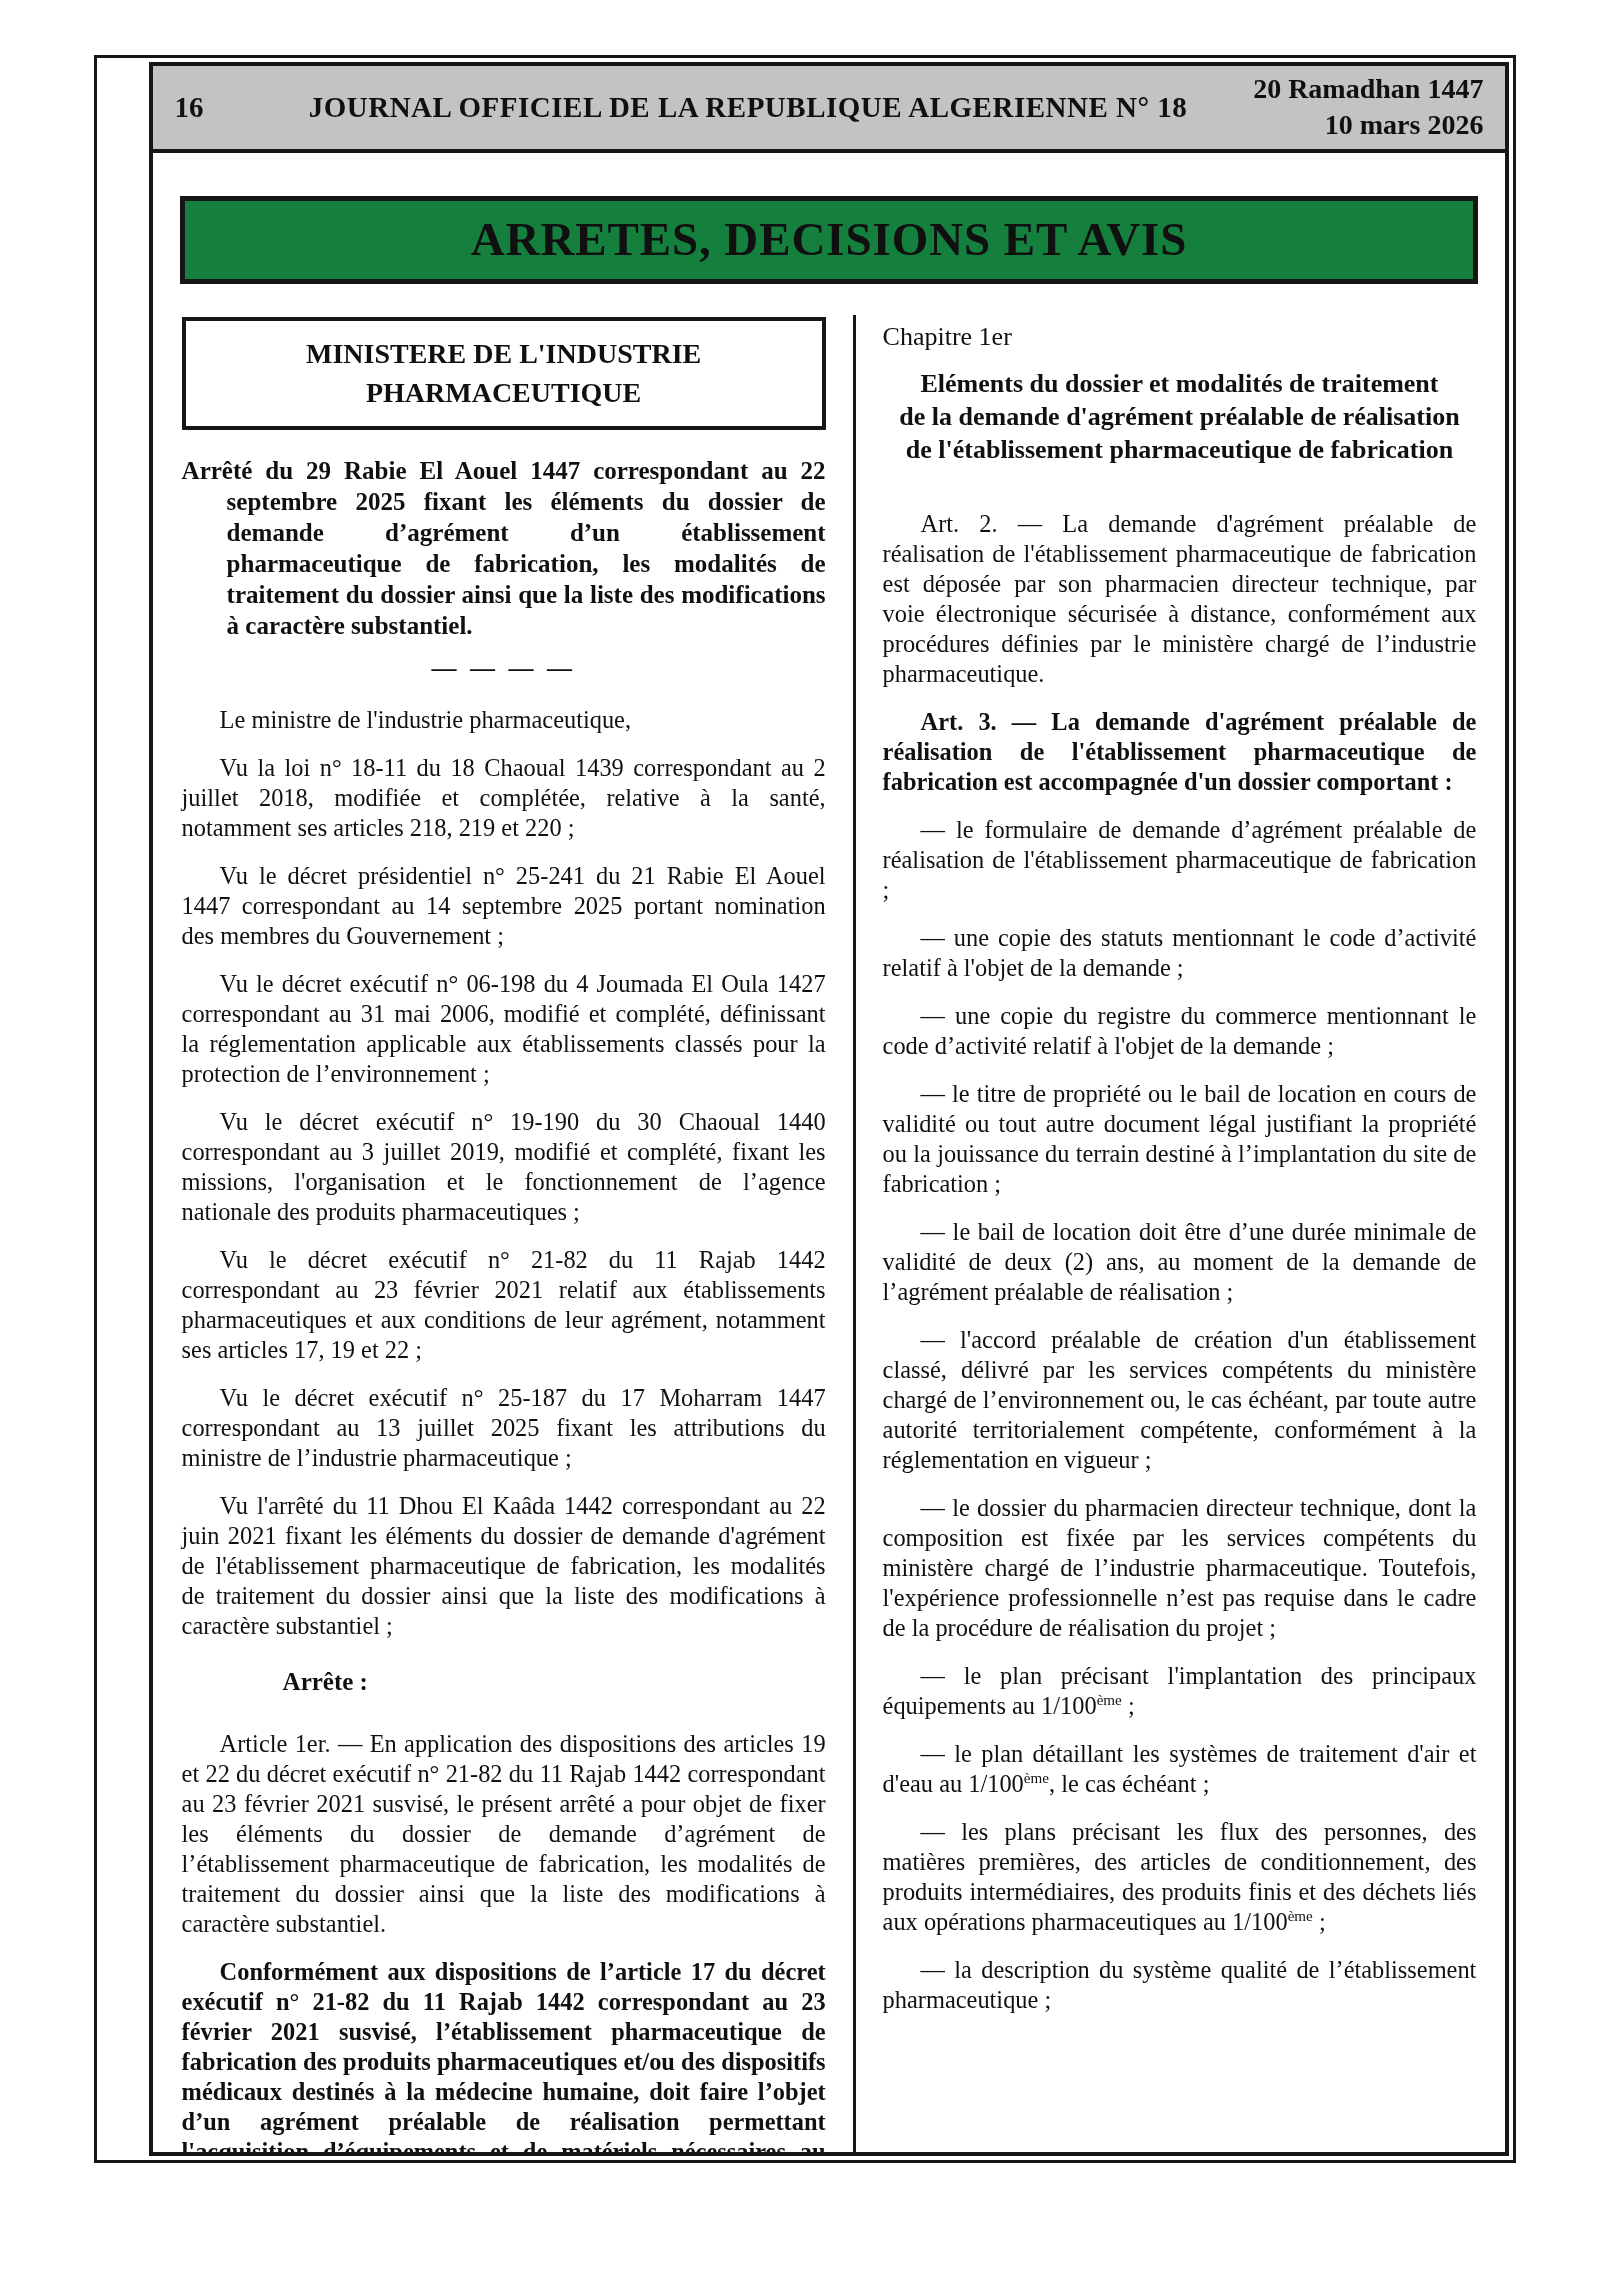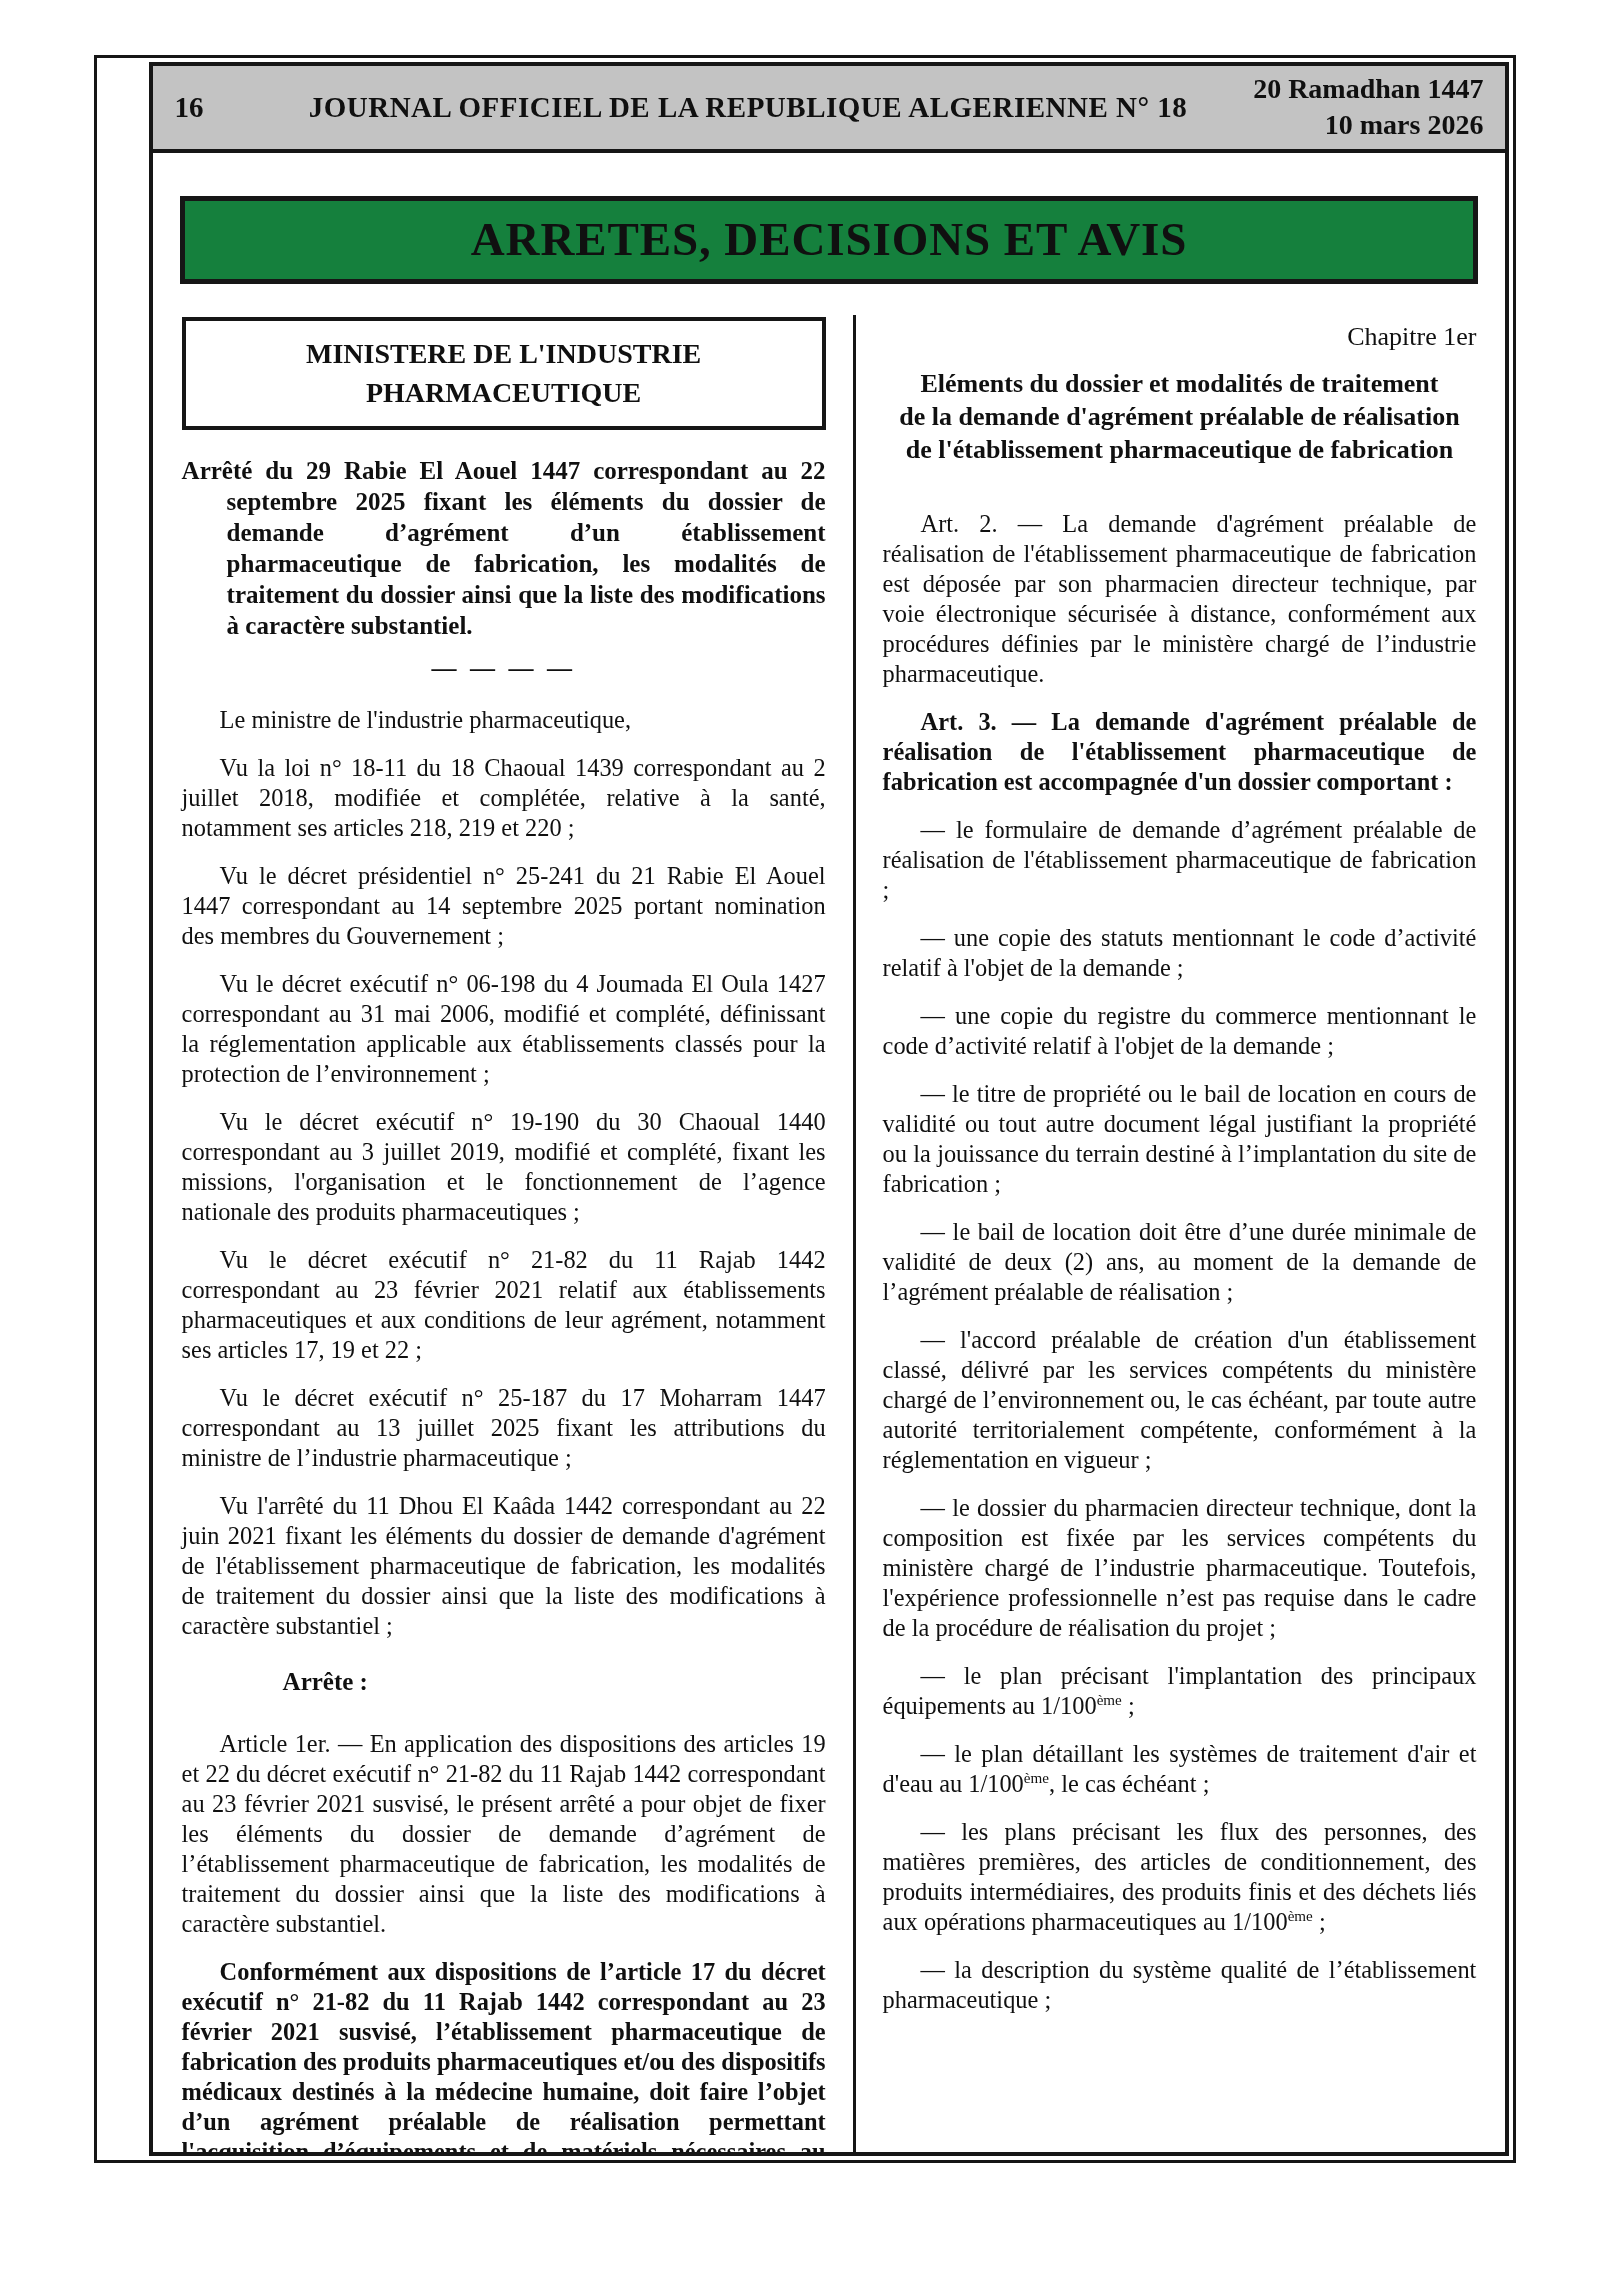--- a/index.html
+++ b/index.html
@@ -140,21 +140,21 @@
     font-weight: bold;
     font-size: 25px;
     margin: 27px 0 33px 101px;
   }
   .gap-top {
     margin-top: 12.7px;
     font-weight: bold;
   }
   
   .chapter-no {
-    text-align: right;
+    text-align: left;
     font-size: 26px;
     margin: 3.6px 0 14.5px 0;
   }
   .chapter-title {
     text-align: center;
     font-weight: bold;
     font-size: 26px;
     line-height: 33px;
     margin: 0 0 43px 0;
   }

